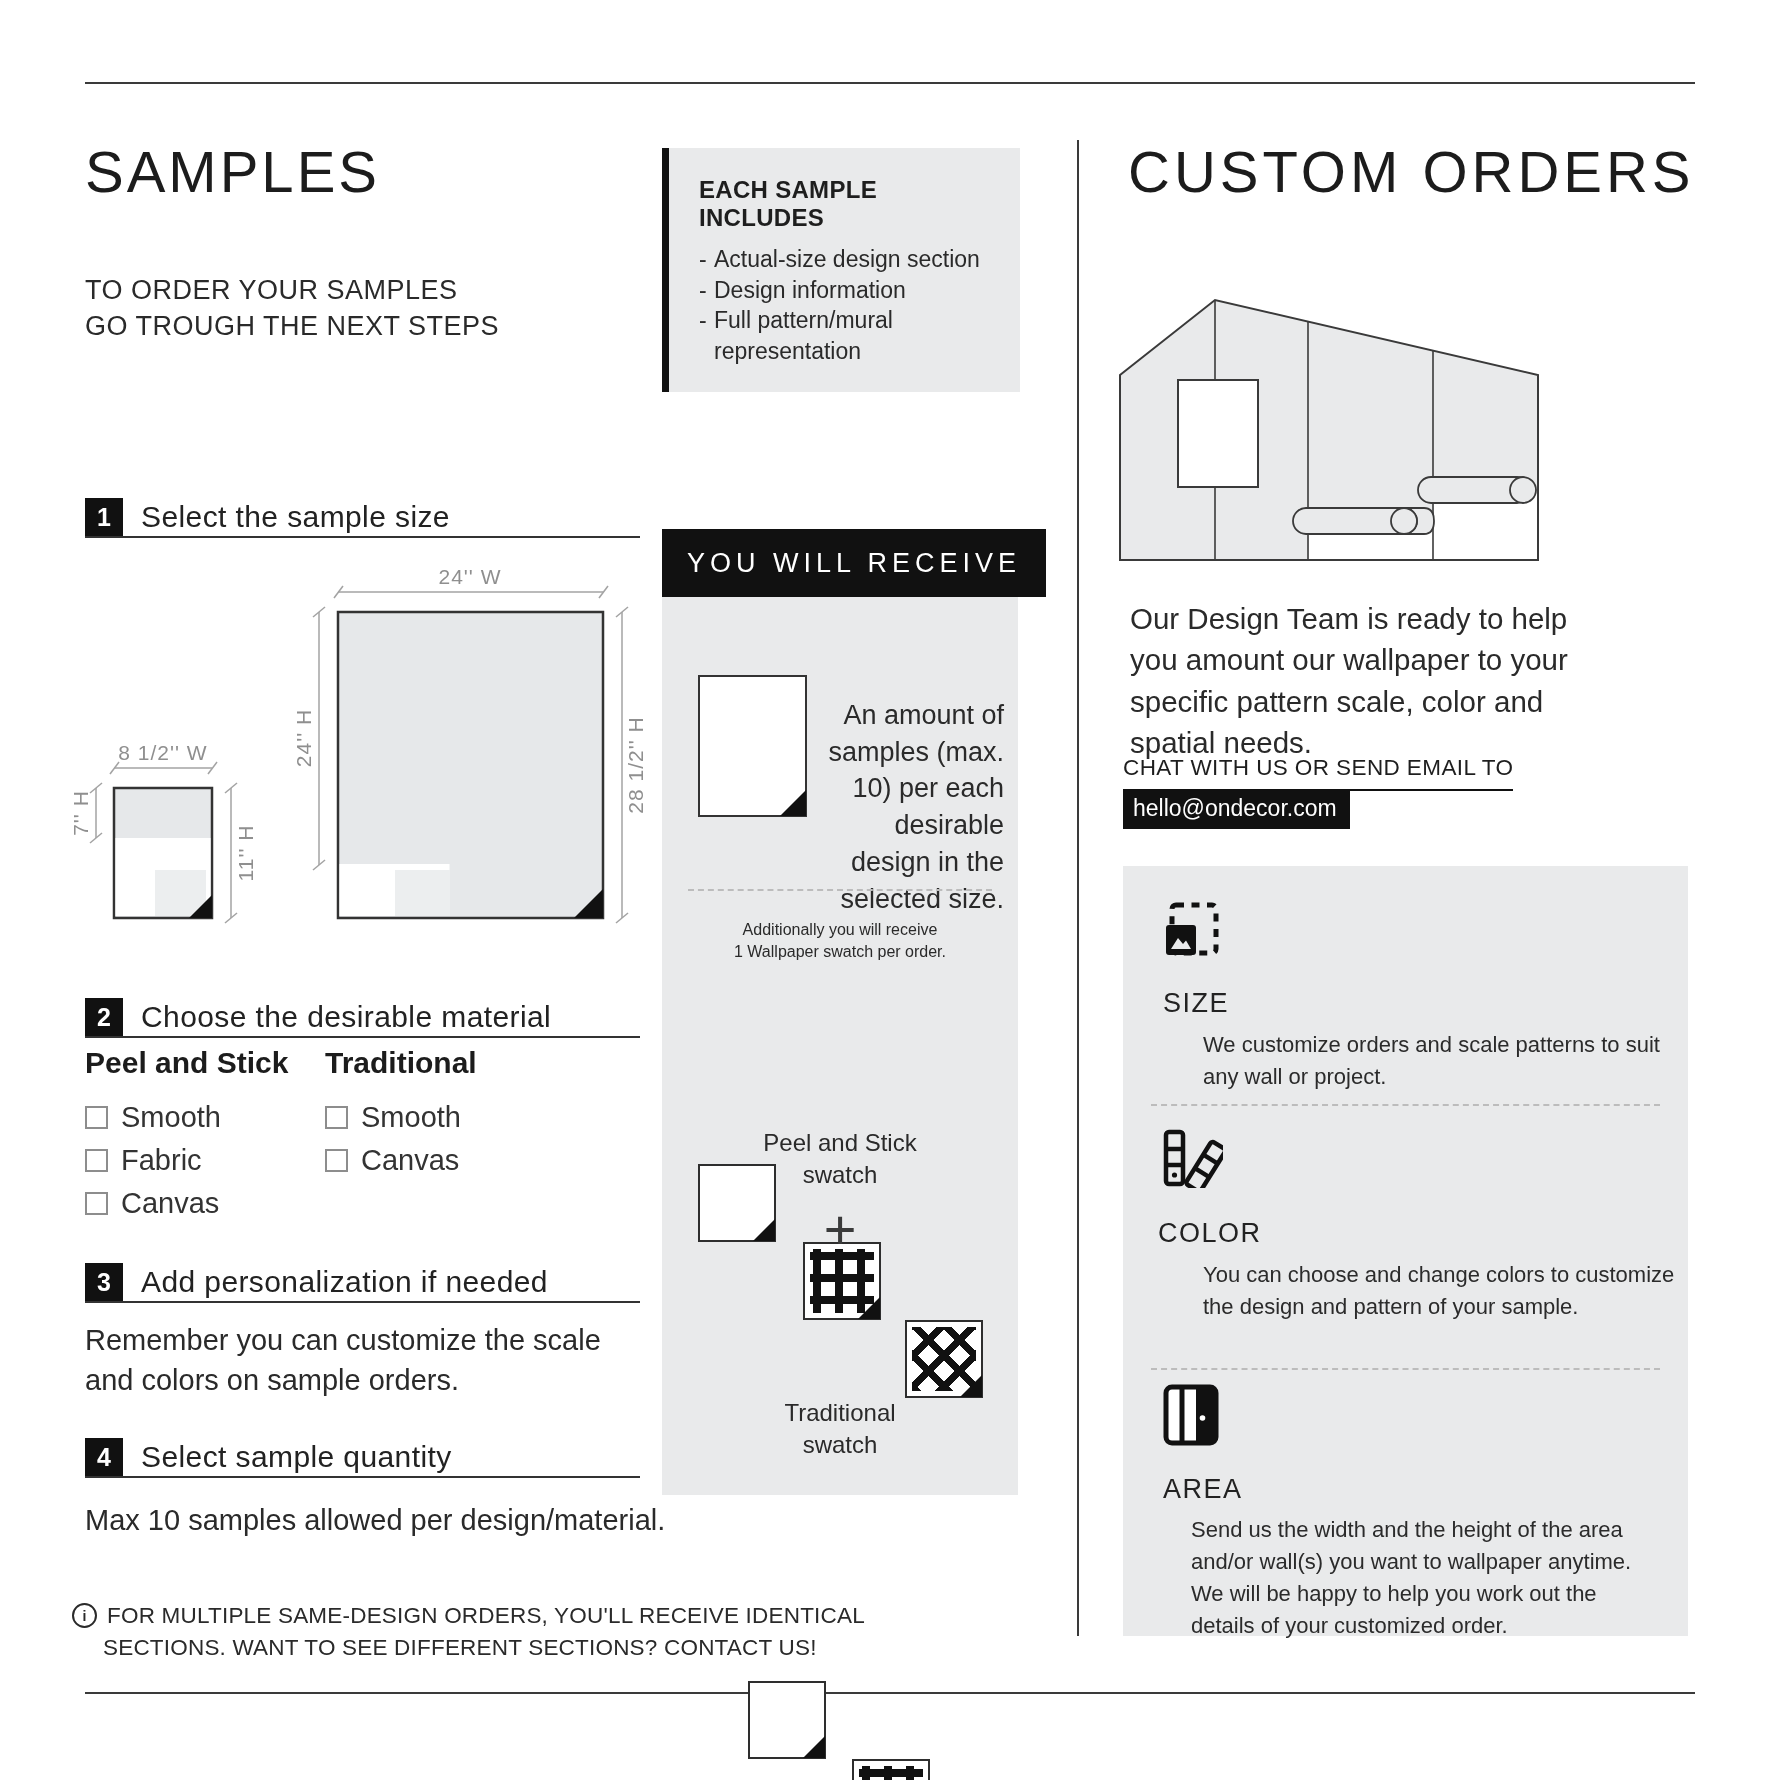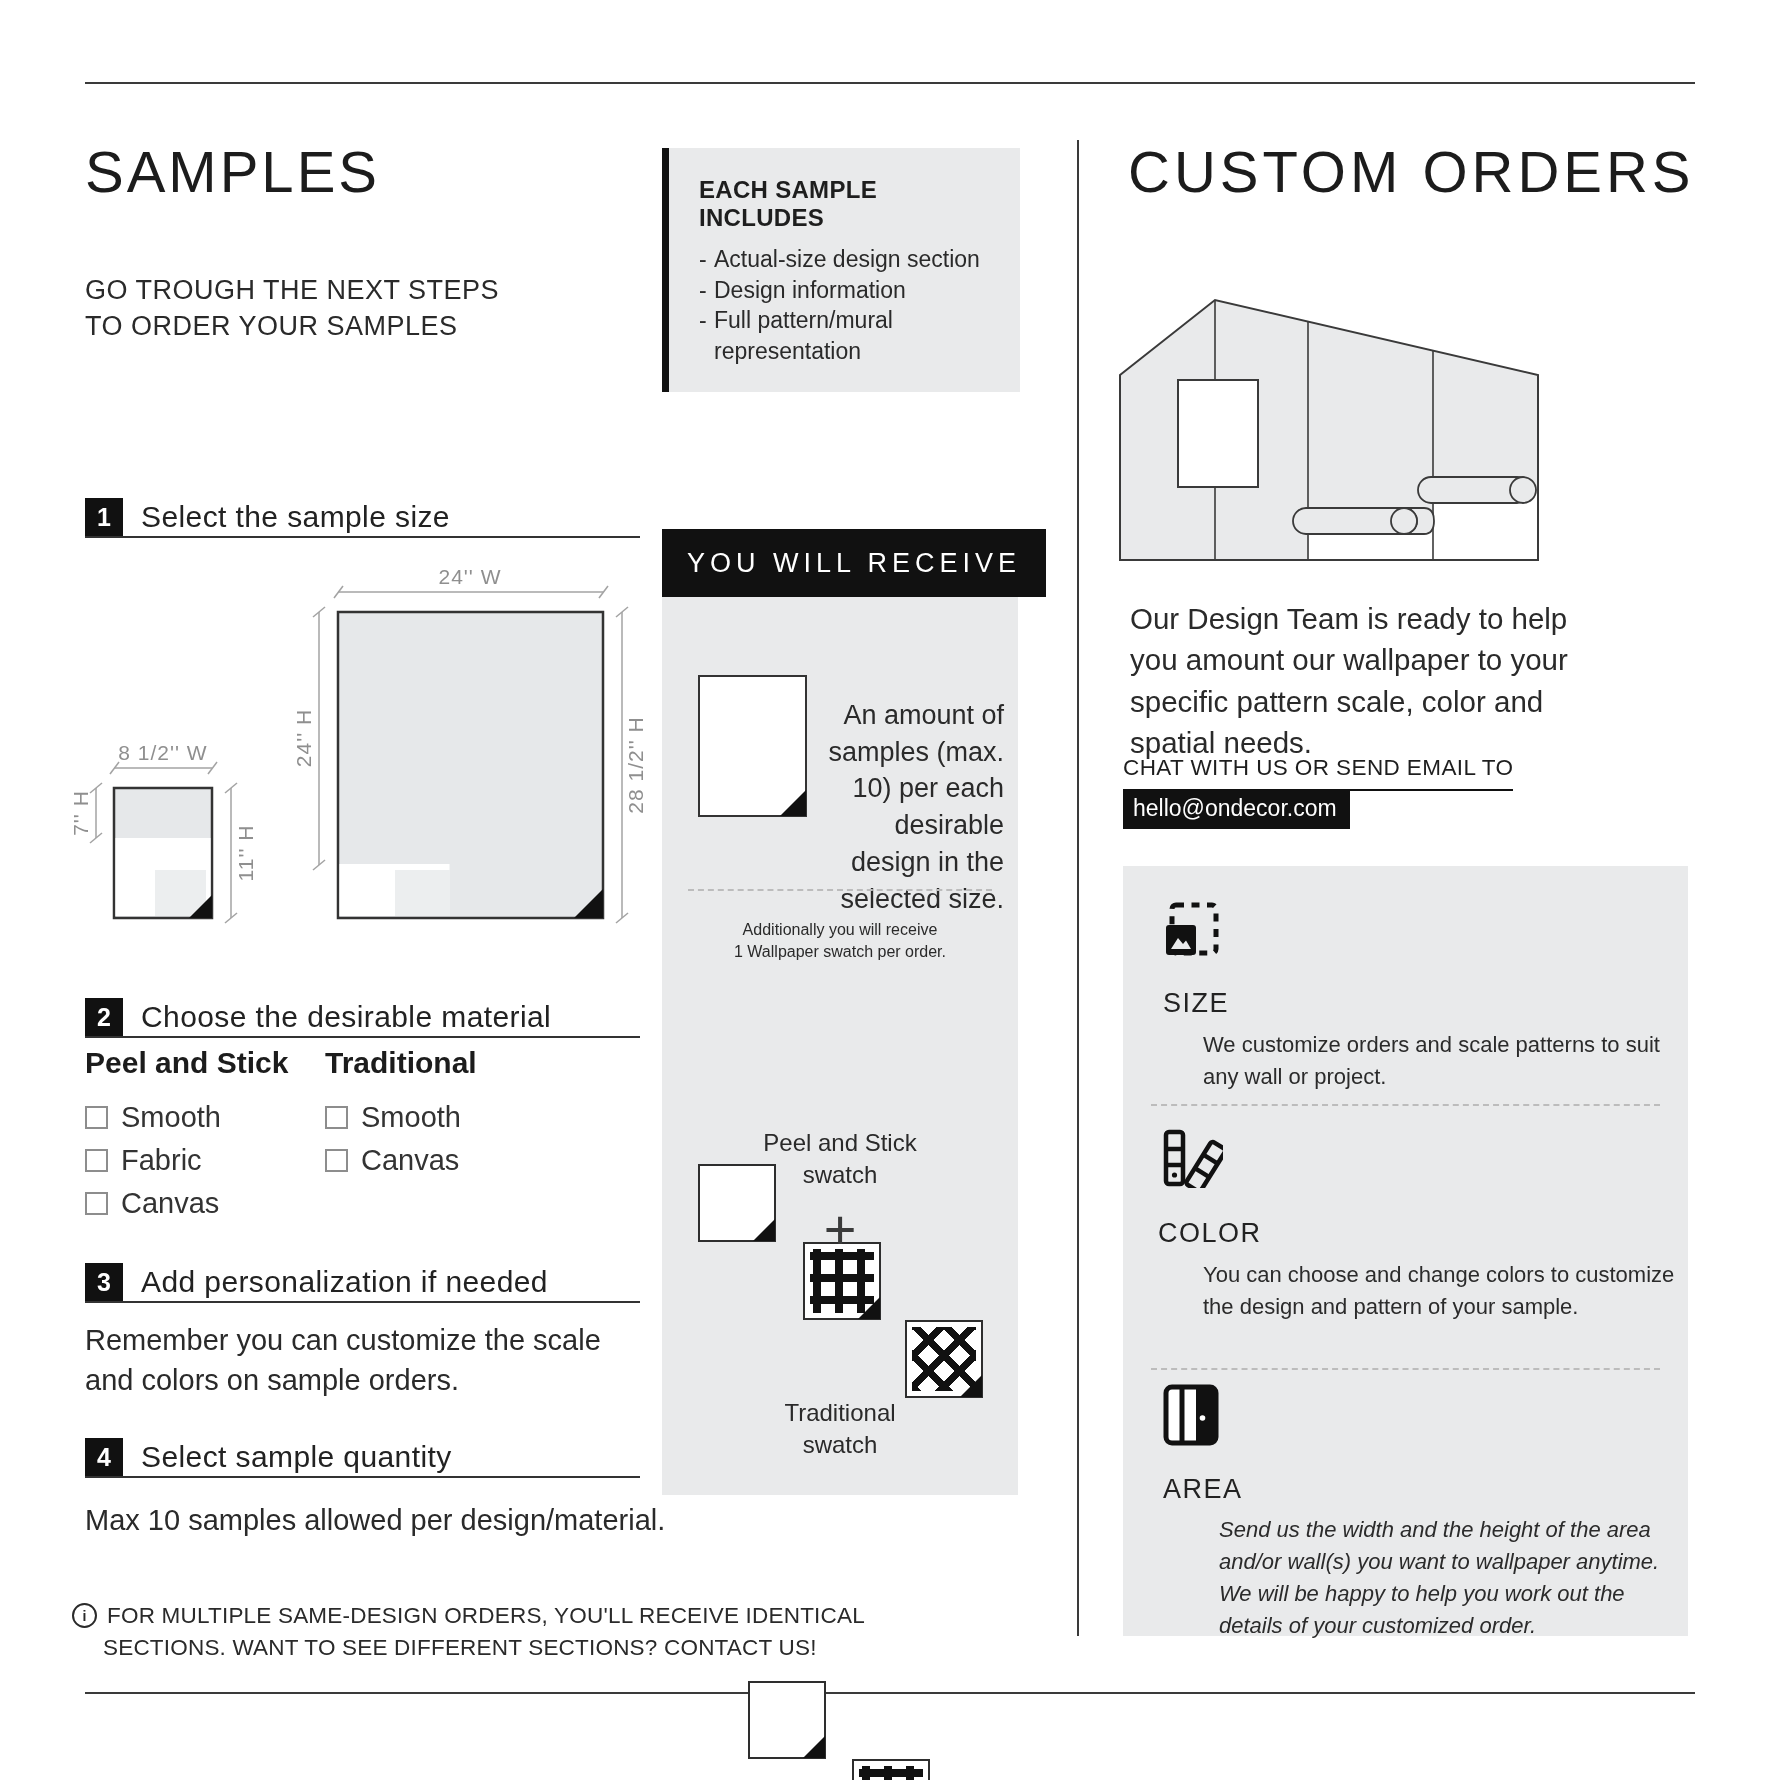--- a/index.html
+++ b/index.html
@@ -40,22 +40,22 @@
 </style>
 </head>
 <body>
 
 <div class="abs rule" style="left:85px;top:82px;width:1610px;"></div>
 <div class="abs rule" style="left:85px;top:1692px;width:1610px;height:1.5px;"></div>
 <div class="abs divider-v" style="left:1077px;top:140px;height:1496px;"></div>
 
 <div class="abs big-title" style="left:85px;top:98px;">SAMPLES</div>
 <div class="abs" style="left:85px;top:272px;">
+  <div class="intro-line">TO ORDER YOUR SAMPLES</div>
   <div class="intro-line">GO TROUGH THE NEXT STEPS</div>
-  <div class="intro-line">TO ORDER YOUR SAMPLES</div>
 </div>
 
 <div class="abs includes-box" style="left:662px;top:148px;">
   <div class="includes-title">EACH SAMPLE INCLUDES</div>
   <div class="includes-item">
     <span class="dash">-</span>
     <span>Actual-size design section</span>
   </div>
   <div class="includes-item">
     <span class="dash">-</span>
@@ -261,14 +261,14 @@
   <div class="abs sec-text" style="left:40px;top:393px;">You can choose and change colors to customize the design and pattern of your sample.</div>
   <div class="abs dashed-sep" style="left:28px;right:28px;top:502px;"></div>
 
   <svg class="abs" style="left:40px;top:518px;" width="58" height="62" viewBox="0 0 58 62">
     <rect x="3" y="3" width="50" height="56" rx="6" fill="#fff" stroke="#111" stroke-width="5"></rect>
     <line x1="19" y1="3" x2="19" y2="59" stroke="#111" stroke-width="5"></line>
     <path d="M33 3 L47 3 Q53 3 53 9 L53 53 Q53 59 47 59 L33 59 Z" fill="#111"></path>
     <circle cx="39.5" cy="34" r="2.8" fill="#fff"></circle>
   </svg>
   <div class="abs sec-title" style="left:40px;top:608px;">AREA</div>
-  <div class="abs sec-text" style="left:56px;top:648px;font-style:italic;">Send us the width and the height of the area and/or wall(s) you want to wallpaper anytime. We will be happy to help you work out the details of your customized order.</div>
+  <div class="abs sec-text" style="left:28px;top:648px;">Send us the width and the height of the area and/or wall(s) you want to wallpaper anytime. We will be happy to help you work out the details of your customized order.</div>
 </div>
 
 </body></html>

